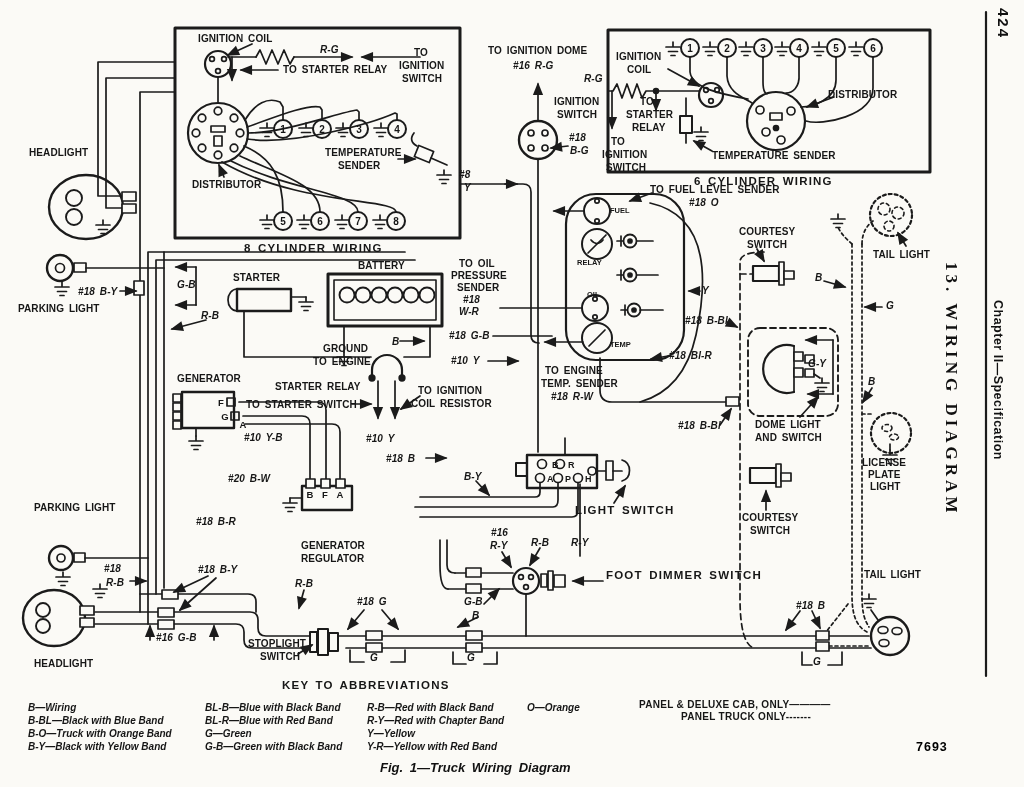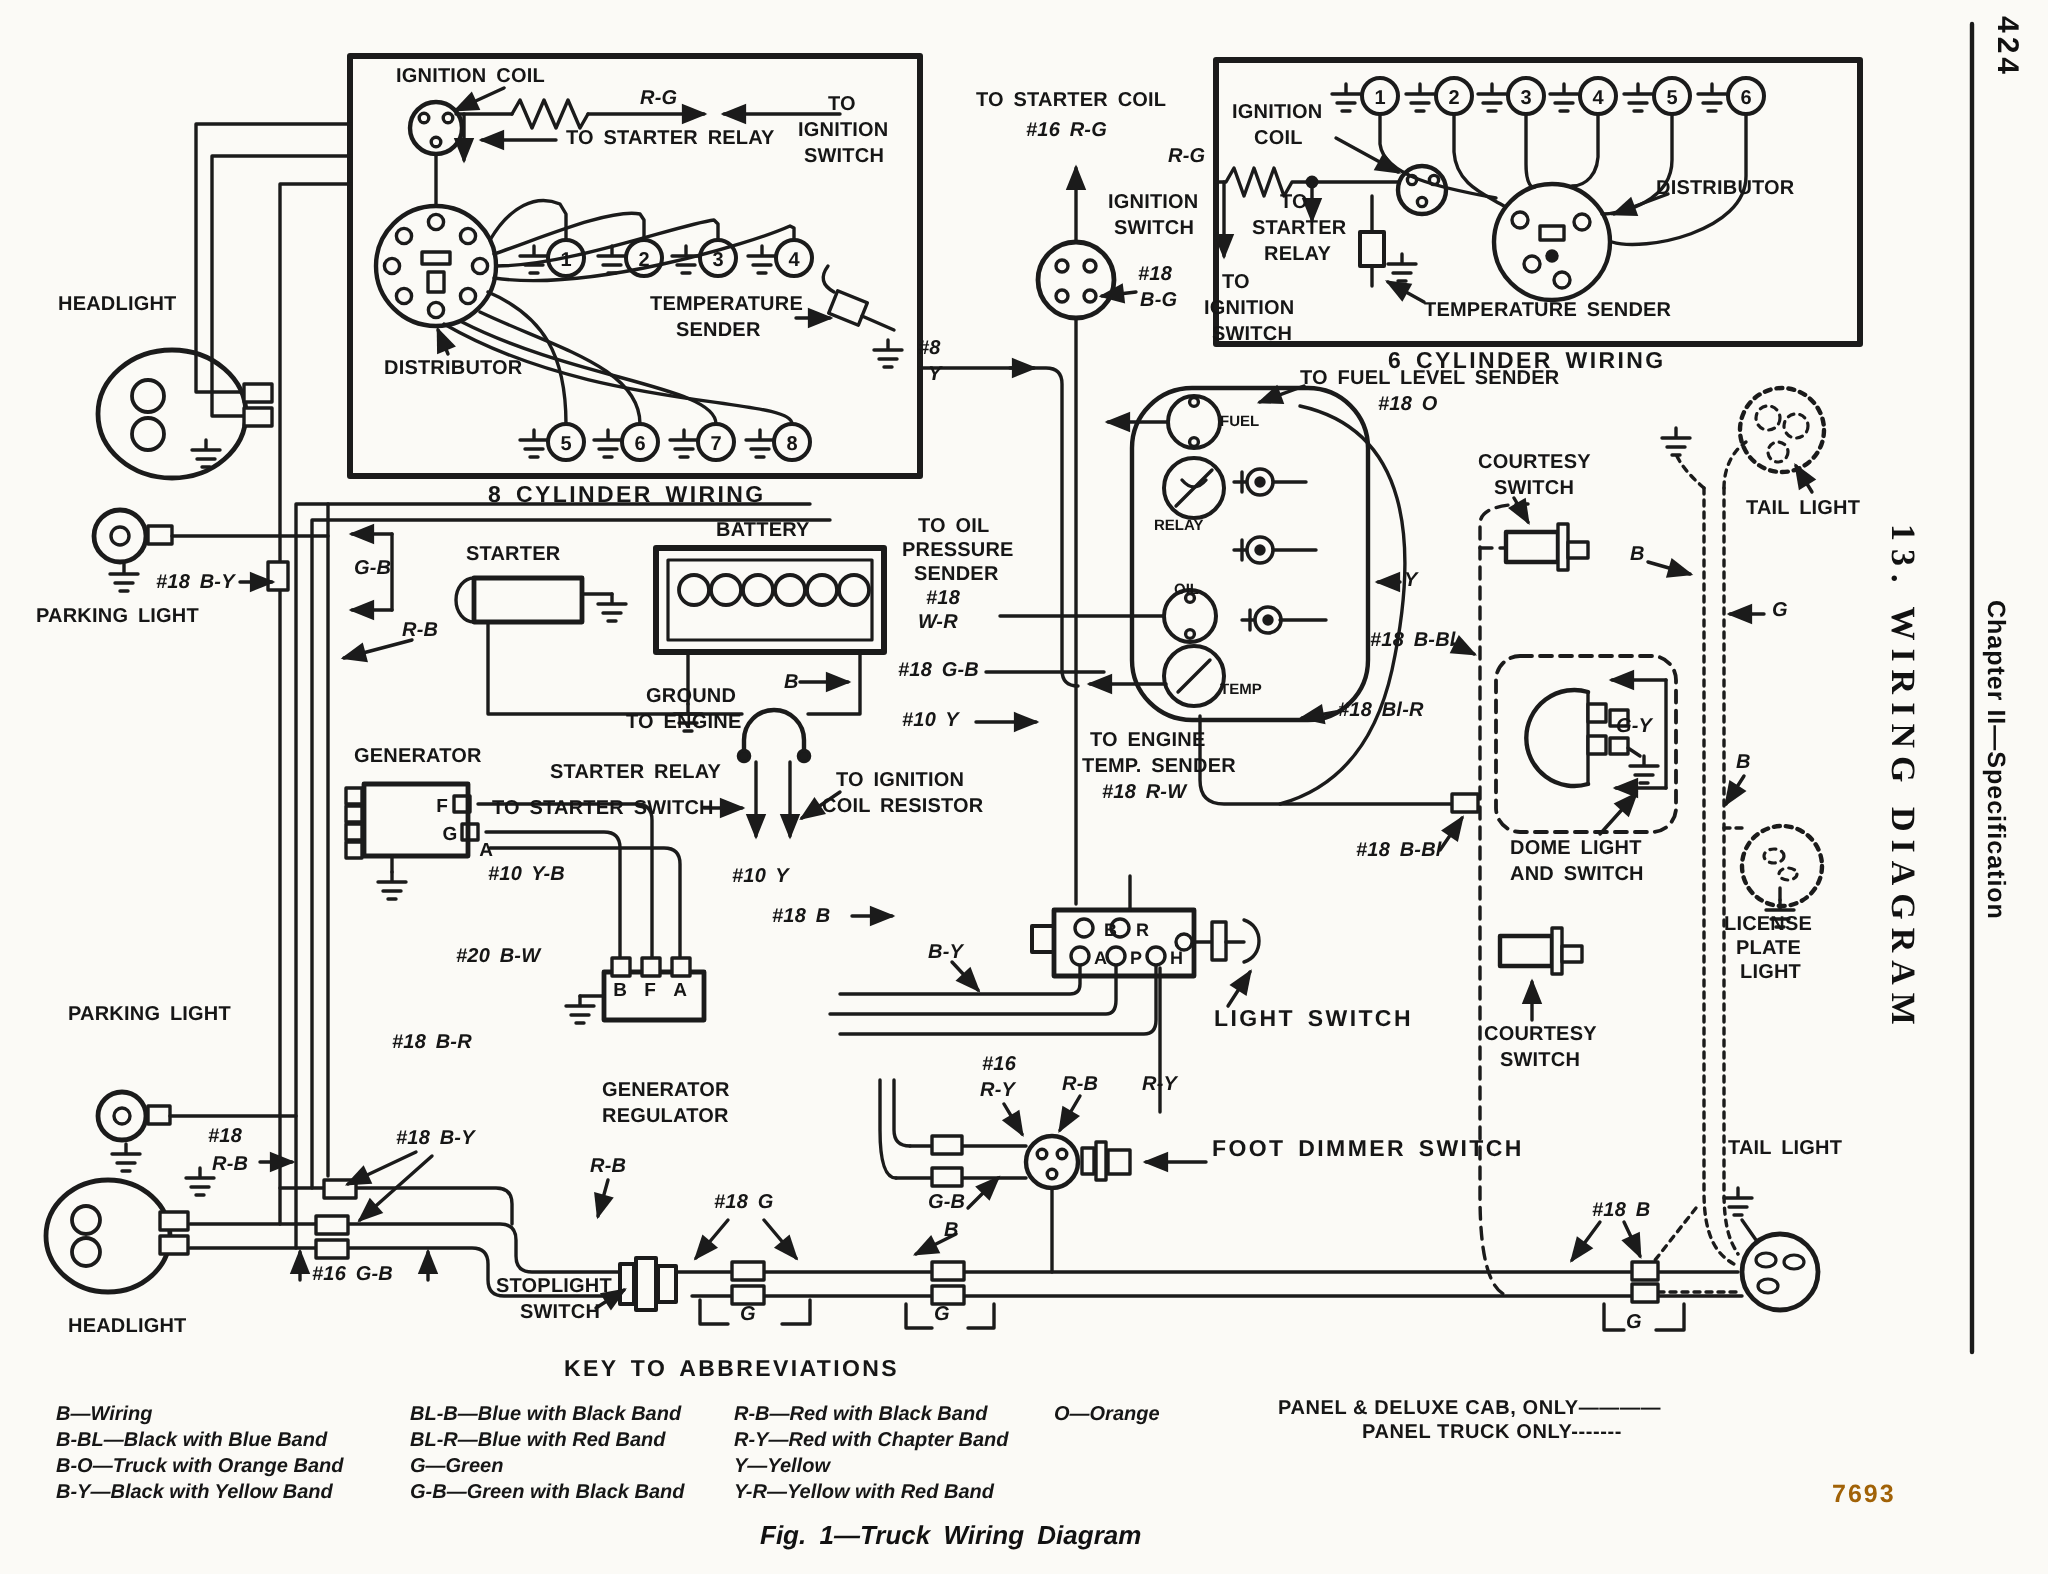--- a/index.html
+++ b/index.html
@@ -5,21 +5,21 @@
   html,body{margin:0;padding:0;background:#d9d6cf;font-family:"Liberation Sans",sans-serif;}
   #page{position:relative;width:1024px;height:787px;background:#fbfaf6;overflow:hidden;}
   #art{position:absolute;left:0;top:0;}
   .lbl{position:absolute;font:bold 10px/1.12 "Liberation Sans",sans-serif;color:#161616;letter-spacing:.1px;word-spacing:2px;white-space:nowrap;}
   .it{font-style:italic;}
   .ttl{font-size:11.5px;letter-spacing:1.2px;}
   .sm{font-size:7.5px;word-spacing:0;letter-spacing:0;}
   .keyline{position:absolute;font:bold italic 10px/1 "Liberation Sans",sans-serif;color:#161616;white-space:nowrap;}
   .legend{position:absolute;font:bold 10px/1 "Liberation Sans",sans-serif;color:#161616;white-space:nowrap;letter-spacing:.3px;}
   #caption{position:absolute;font:bold italic 13px "Liberation Sans",sans-serif;color:#111;white-space:nowrap;word-spacing:3px;}
-  #figcode{position:absolute;font:bold 12.5px "Liberation Sans",sans-serif;color:#a16207;letter-spacing:1px;}
+  #figcode{position:absolute;font:bold 12.5px "Liberation Sans",sans-serif;color:#000000;letter-spacing:1px;}
   .vert{position:absolute;writing-mode:vertical-rl;white-space:nowrap;color:#111;}
   #m-424{left:995px;top:8px;font:bold 15px "Liberation Sans",sans-serif;letter-spacing:2px;}
   #m-sec{left:941px;top:262px;font:bold 17px "Liberation Serif",serif;letter-spacing:4px;}
   #m-chap{left:991px;top:300px;font:bold 12.5px "Liberation Sans",sans-serif;letter-spacing:.5px;}
 </style>
 </head>
 <body>
 
 <div id="page">
 
@@ -449,21 +449,21 @@
 <text x="340" y="498" font-size="9.5">A</text>
 <text x="552" y="468" font-size="9" text-anchor="start">B</text>
 <text x="568" y="468" font-size="9" text-anchor="start">R</text>
 <text x="547" y="482" font-size="9" text-anchor="start">A</text>
 <text x="565" y="482" font-size="9" text-anchor="start">P</text>
 <text x="585" y="482" font-size="9" text-anchor="start">H</text>
 </g>
 </g>
 </svg>
 
-<div class="lbl" style="left:488px;top:45px">TO STARTER COIL</div>
+<div class="lbl" style="left:488px;top:45px">TO IGNITION DOME</div>
 <div class="lbl it" style="left:513px;top:60px">#16 R-G</div>
 <div class="lbl" style="left:554px;top:96px">IGNITION</div>
 <div class="lbl" style="left:557px;top:109px">SWITCH</div>
 <div class="lbl it" style="left:569px;top:132px">#18</div>
 <div class="lbl it" style="left:570px;top:145px">B-G</div>
 <div class="lbl it" style="left:459px;top:169px">#8</div>
 <div class="lbl it" style="left:464px;top:182px">Y</div>
 
 <div class="lbl" style="left:198px;top:33px">IGNITION COIL</div>
 <div class="lbl it" style="left:320px;top:44px">R-G</div>
@@ -529,21 +529,21 @@
 <div class="lbl sm" style="left:610px;top:341px">TEMP</div>
 <div class="lbl it" style="left:702px;top:285px">Y</div>
 <div class="lbl it" style="left:685px;top:315px">#18 B-Bl</div>
 <div class="lbl it" style="left:669px;top:350px">#18 Bl-R</div>
 <div class="lbl" style="left:545px;top:365px">TO ENGINE</div>
 <div class="lbl" style="left:541px;top:378px">TEMP. SENDER</div>
 <div class="lbl it" style="left:551px;top:391px">#18 R-W</div>
 <div class="lbl it" style="left:678px;top:420px">#18 B-Bl</div>
 
 <div class="lbl it" style="left:464px;top:471px">B-Y</div>
-<div class="lbl ttl" style="left:607px;top:504px">LIGHT SWITCH</div>
+<div class="lbl ttl" style="left:575px;top:504px">LIGHT SWITCH</div>
 <div class="lbl it" style="left:491px;top:527px">#16</div>
 <div class="lbl it" style="left:490px;top:540px">R-Y</div>
 <div class="lbl it" style="left:531px;top:537px">R-B</div>
 <div class="lbl it" style="left:571px;top:537px">R-Y</div>
 <div class="lbl ttl" style="left:606px;top:569px">FOOT DIMMER SWITCH</div>
 <div class="lbl it" style="left:464px;top:596px">G-B</div>
 <div class="lbl it" style="left:357px;top:596px">#18 G</div>
 <div class="lbl it" style="left:295px;top:578px">R-B</div>
 <div class="lbl it" style="left:472px;top:610px">B</div>
 <div class="lbl it" style="left:370px;top:652px">G</div>

